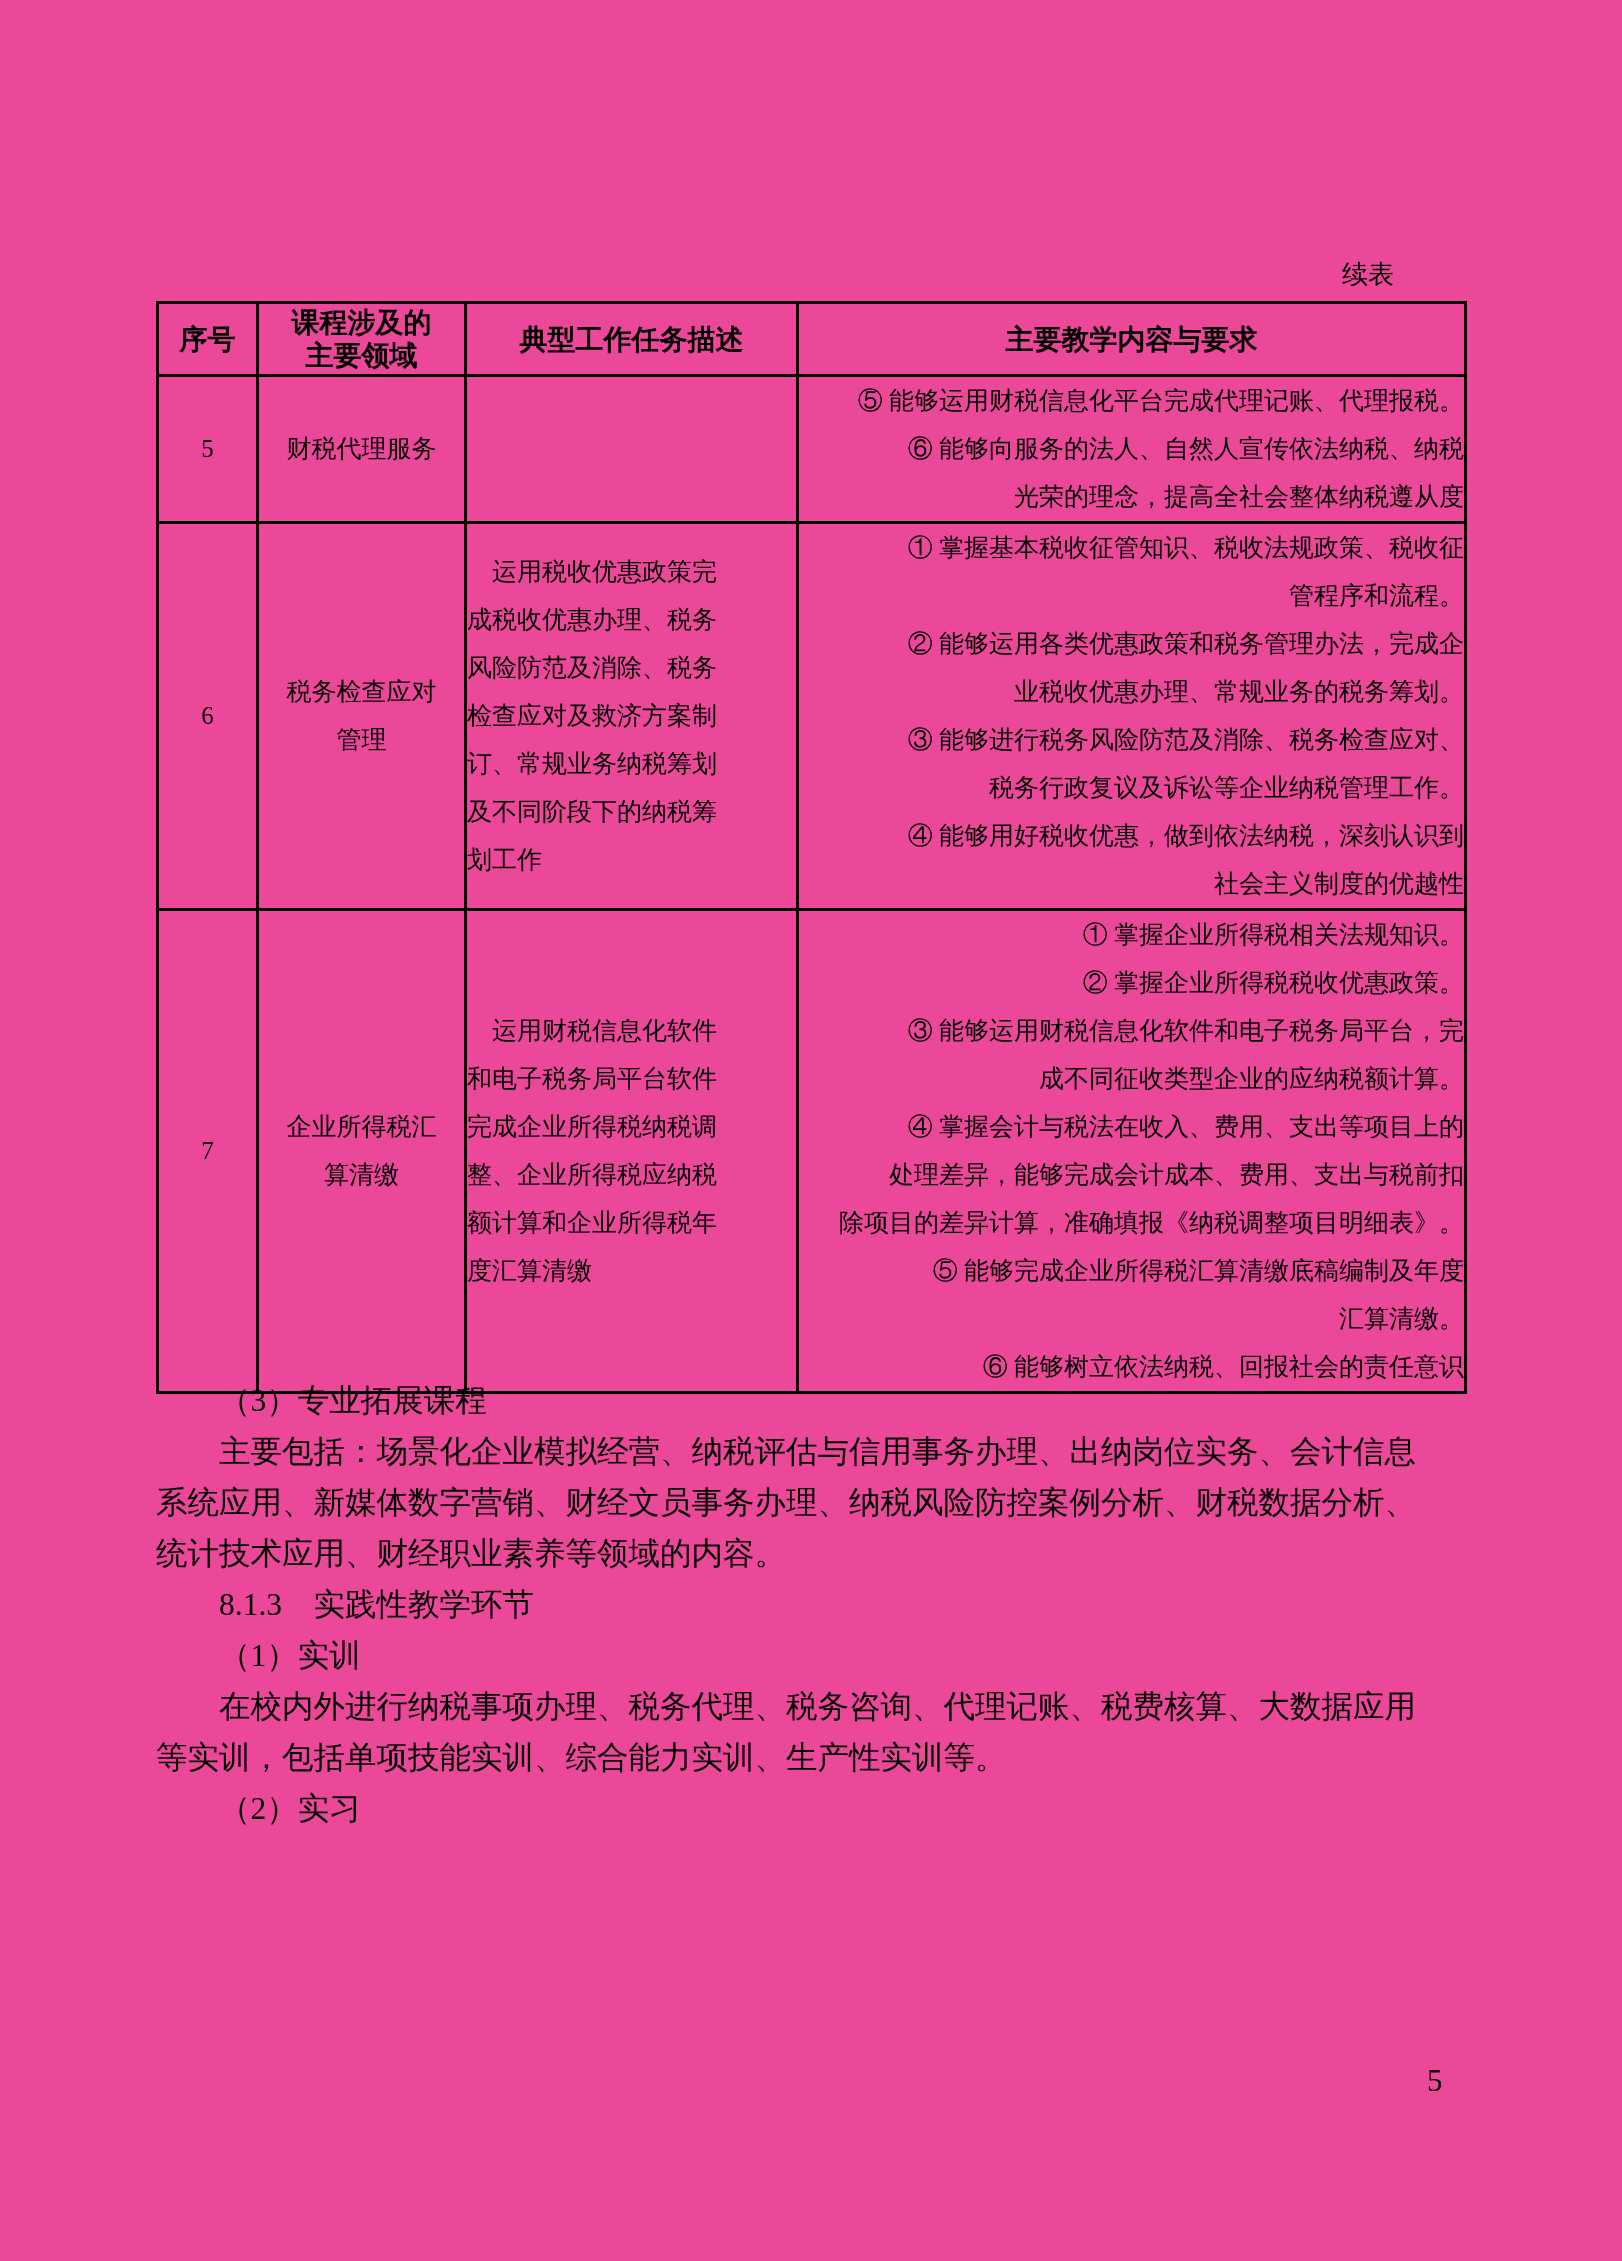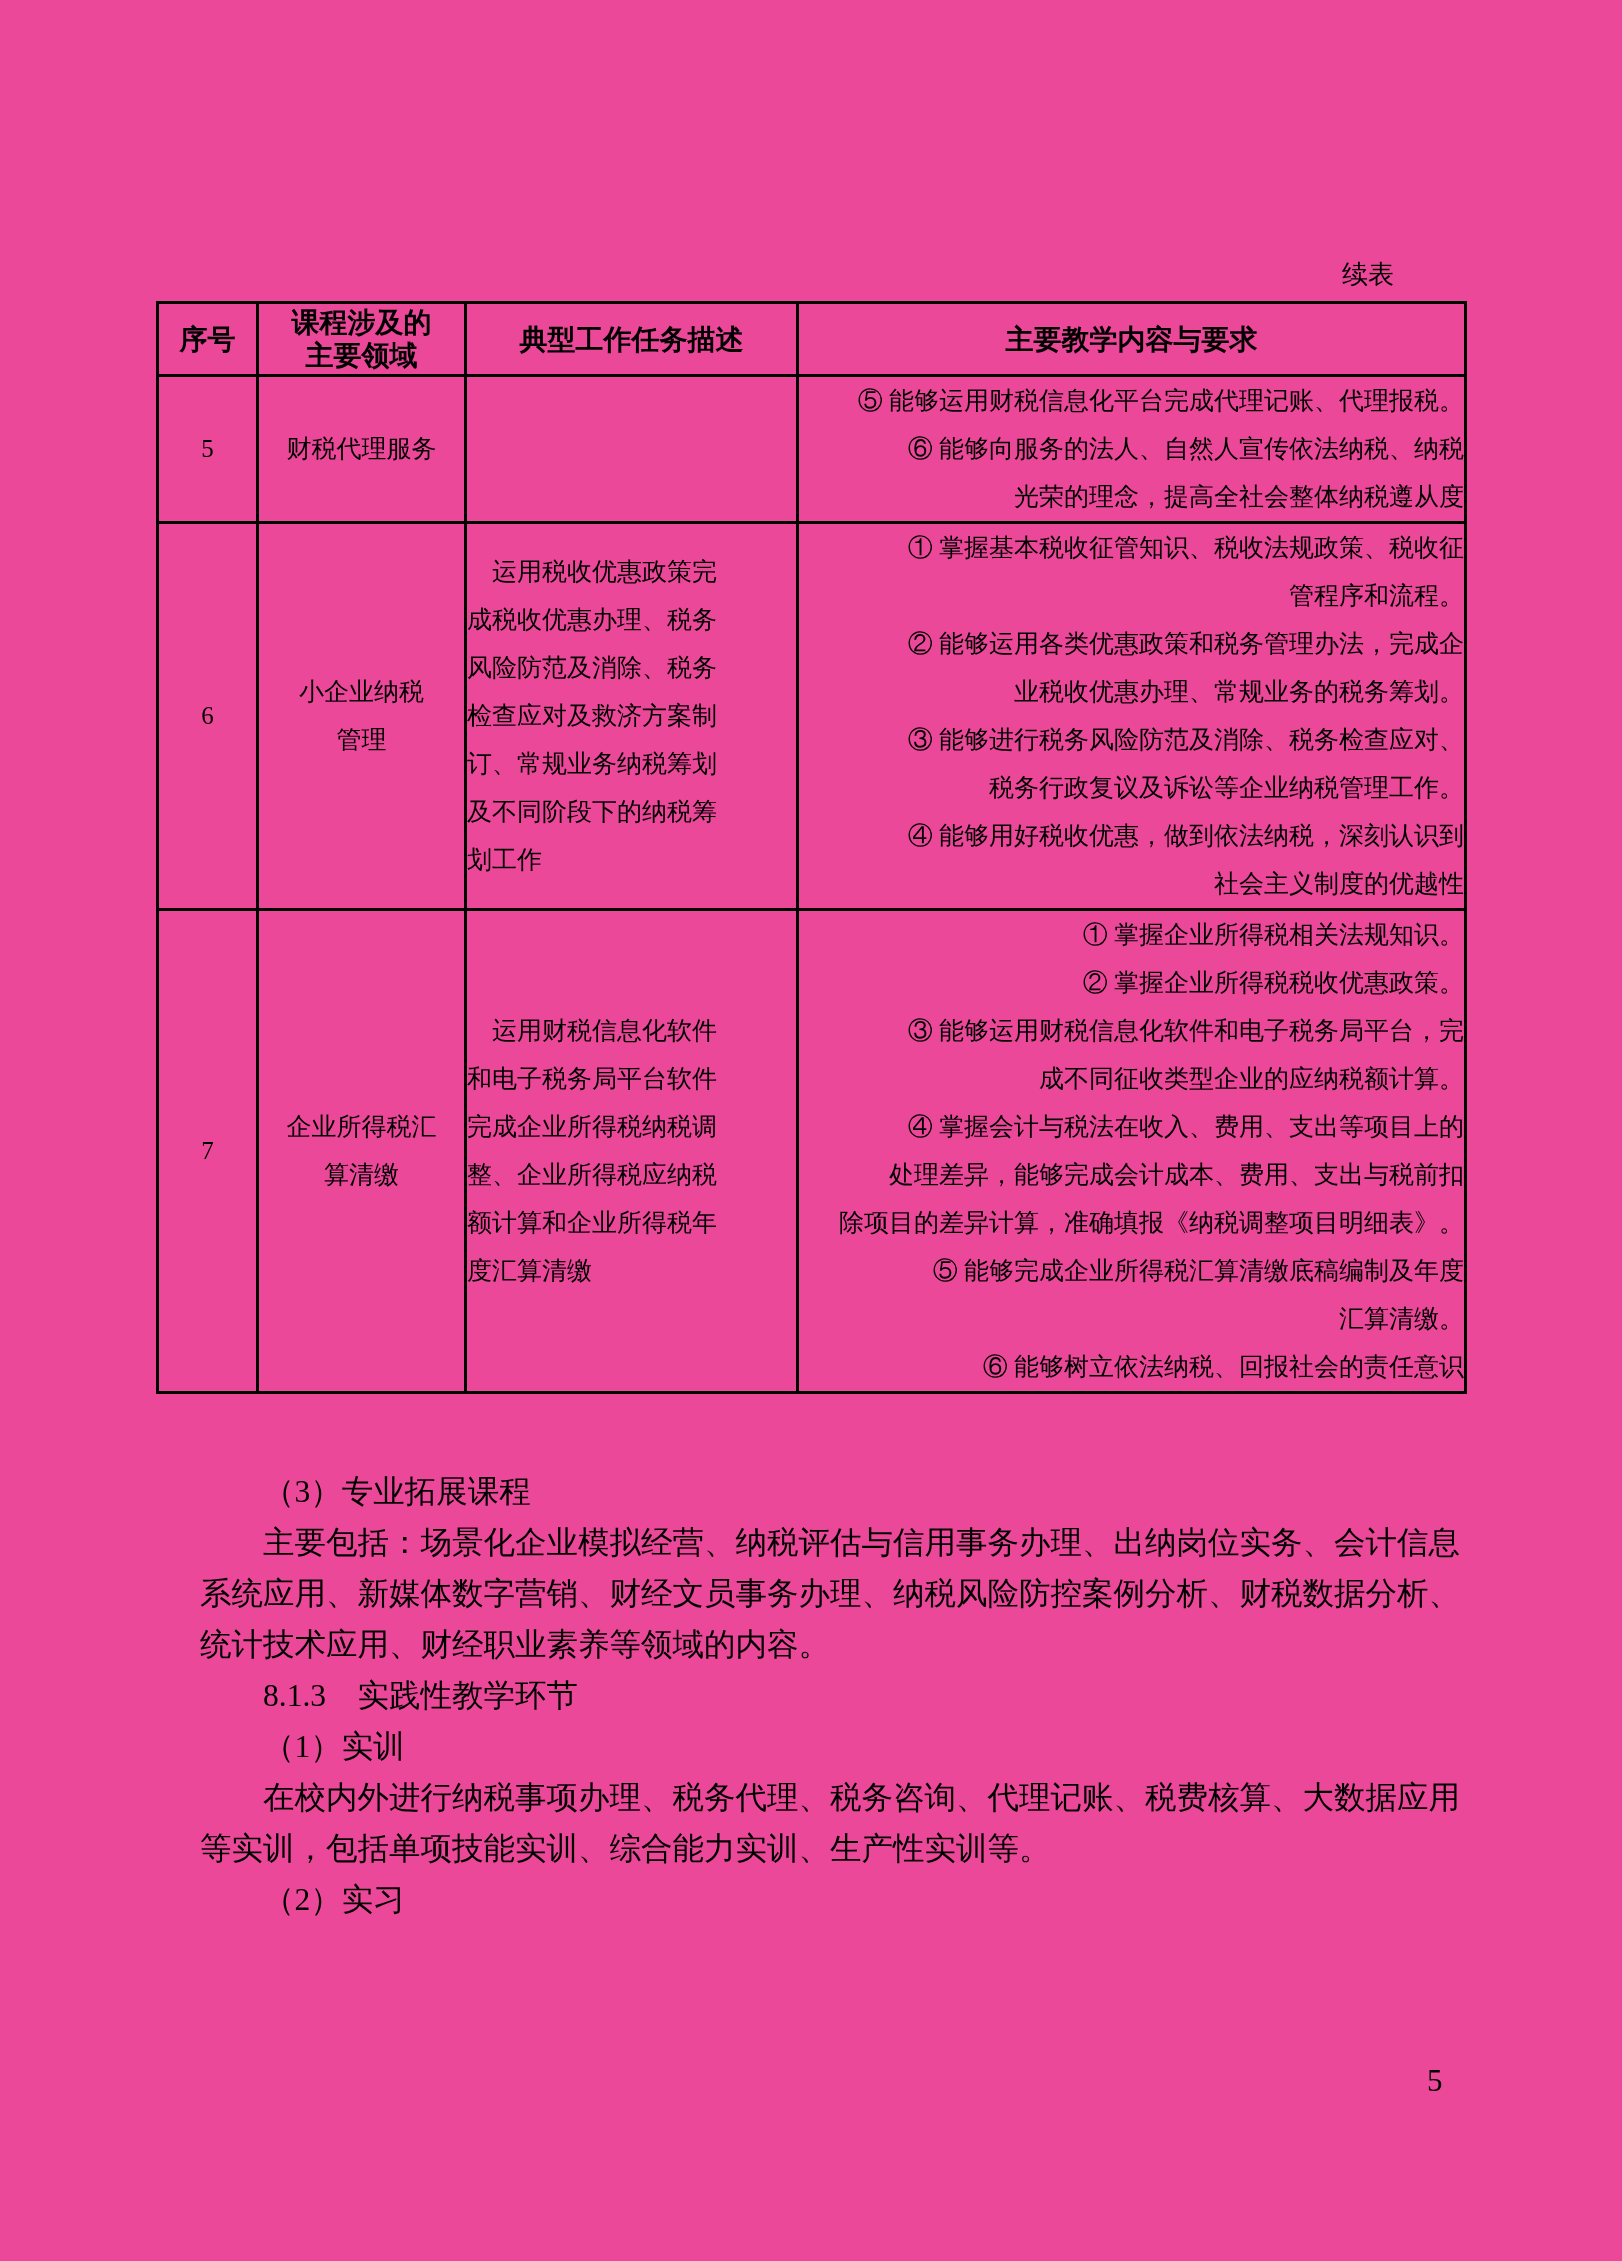--- a/index.html
+++ b/index.html
@@ -79,23 +79,22 @@
   }
   td.cell-content {
     text-align: right;
     padding: 0 11.2px;
   }
 
   
   .body-text {
     position: absolute;
     left: 156px;
-    top: 1466px;
+    top: 1375px;
     width: 1310px;
-    margin-left: 44px;
   }
   .body-text p {
     margin: 0;
     font-size: 31.5px;
     line-height: 51px;
     white-space: pre-line;
     text-align: left;
   }
 
   
@@ -134,21 +133,21 @@
         <td class="cell-num">5</td>
         <td class="cell-domain">财税代理服务</td>
         <td class="cell-task"></td>
         <td class="cell-content">　⑤ 能够运用财税信息化平台完成代理记账、代理报税。
 　⑥ 能够向服务的法人、自然人宣传依法纳税、纳税
 光荣的理念，提高全社会整体纳税遵从度</td>
       </tr>
 
       <tr class="row-6">
         <td class="cell-num">6</td>
-        <td class="cell-domain">小企业纳税
+        <td class="cell-domain">税务检查应对
 管理</td>
         <td class="cell-task">　运用税收优惠政策完
 成税收优惠办理、税务
 风险防范及消除、税务
 检查应对及救济方案制
 订、常规业务纳税筹划
 及不同阶段下的纳税筹
 划工作</td>
         <td class="cell-content">　① 掌握基本税收征管知识、税收法规政策、税收征
 管程序和流程。

